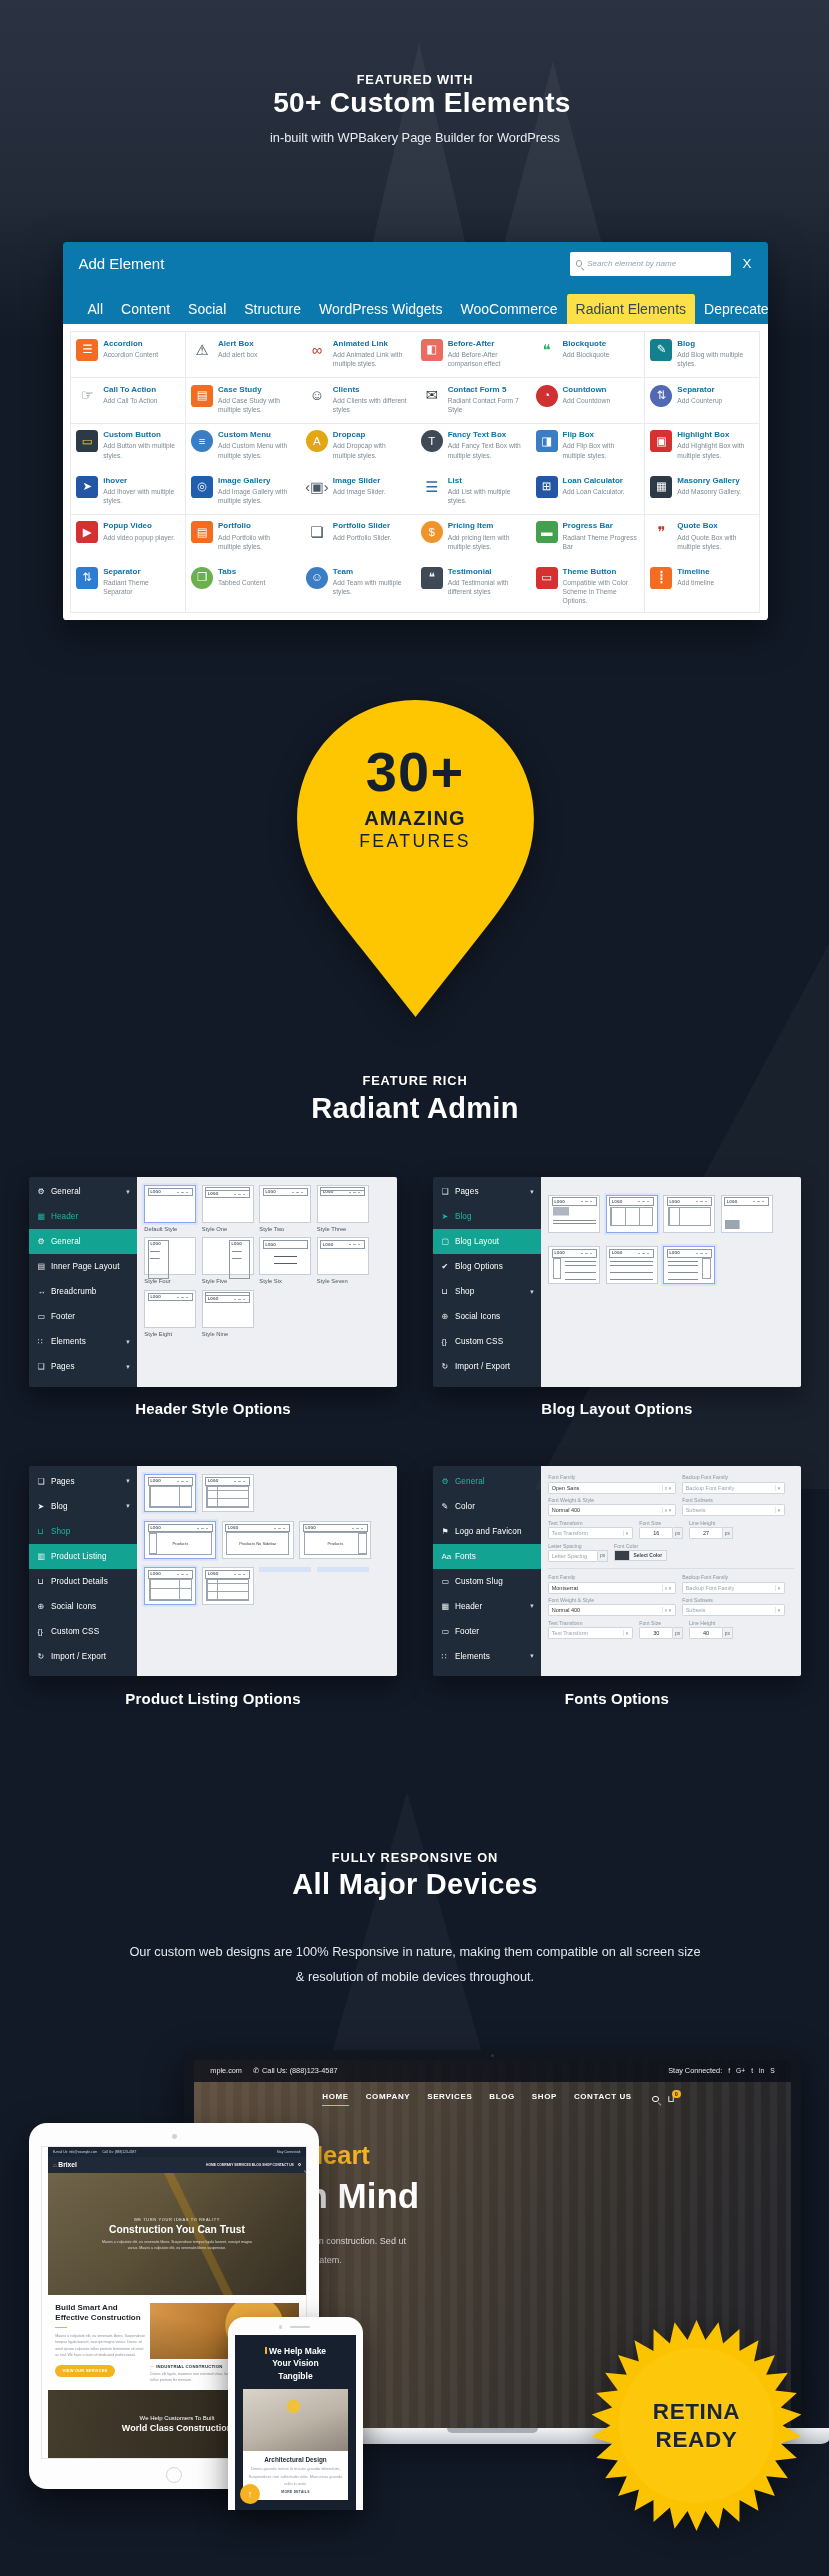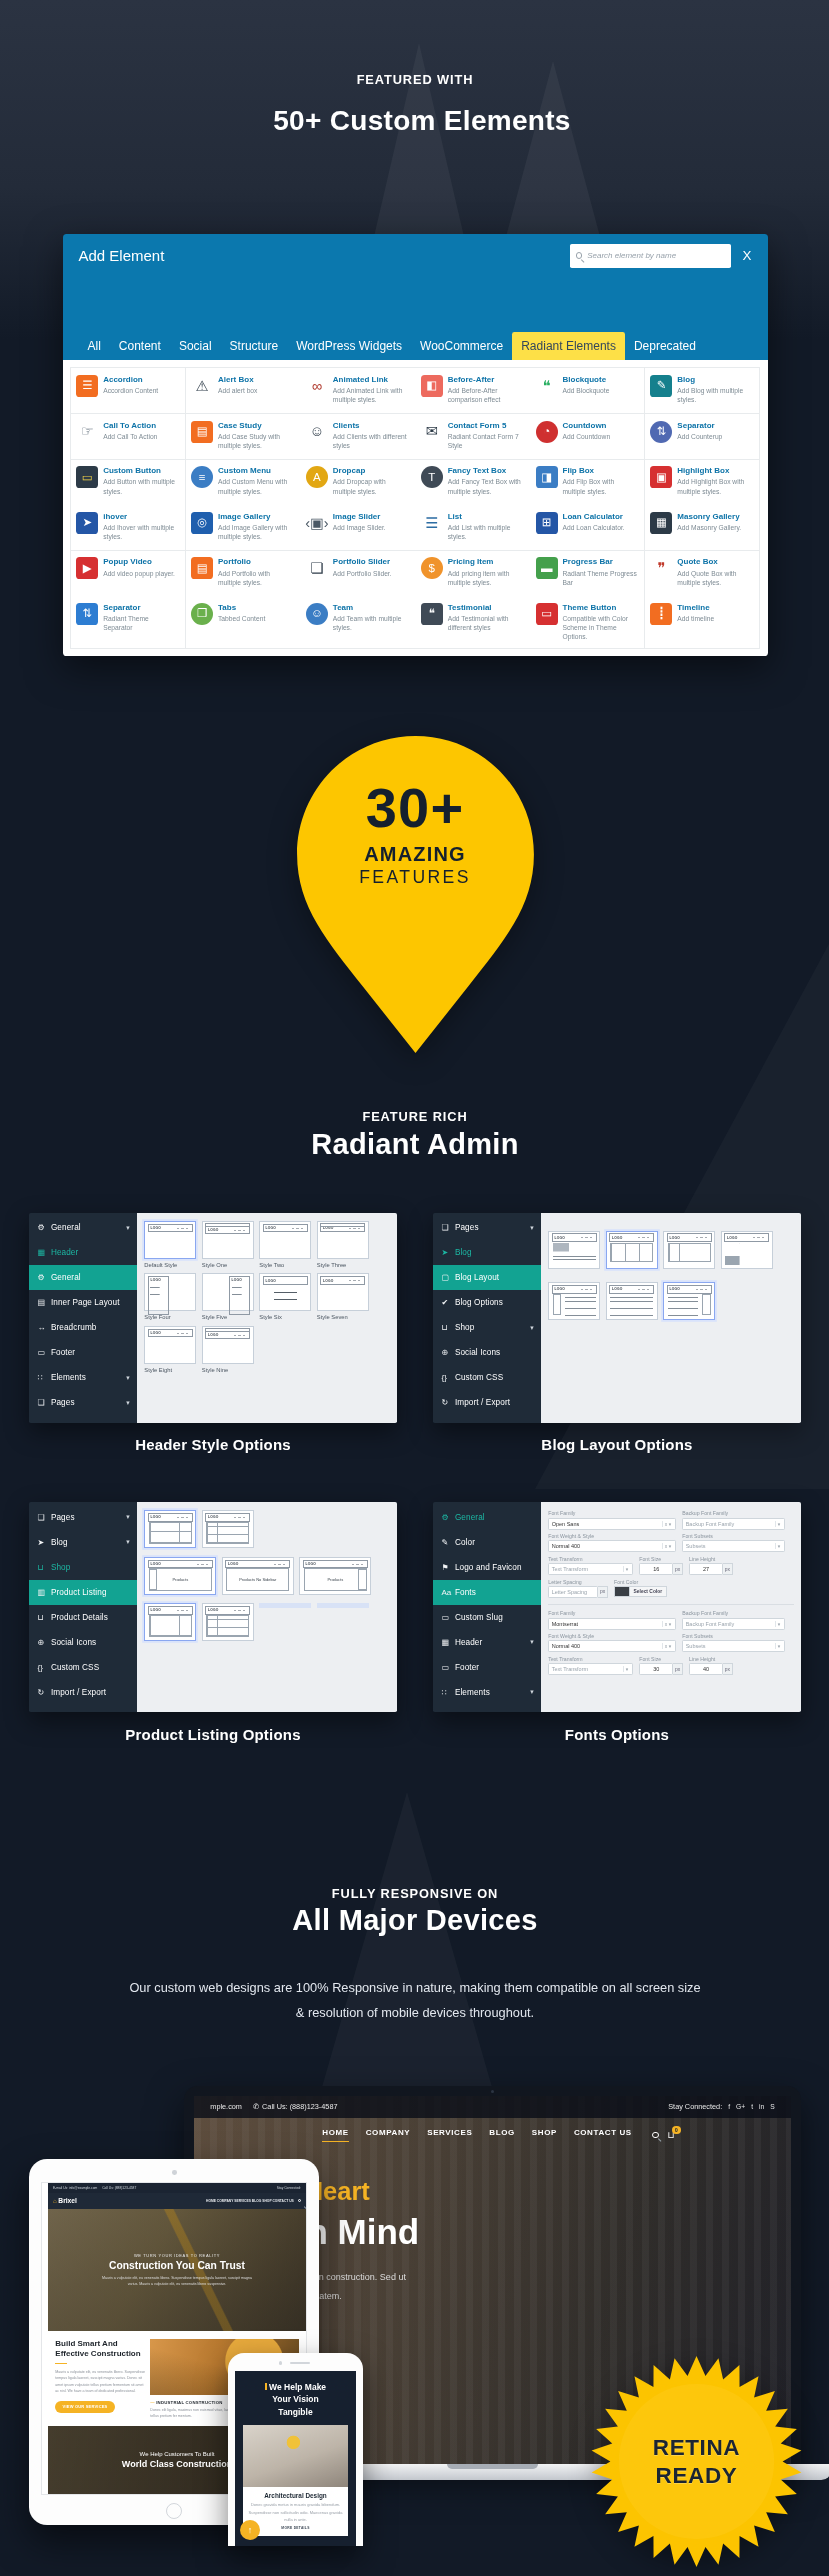--- a/index.html
+++ b/index.html
@@ -16,37 +16,37 @@
   .wm { position:absolute; opacity:.05; background:#fff; }
   .wm.tri1 { left:340px; top:43px;  width:158px; height:340px; clip-path:polygon(50% 0,100% 100%,0 100%); }
   .wm.tri2 { left:462px; top:61px; width:182px; height:340px; clip-path:polygon(50% 0,100% 100%,0 100%); }
   .wm.tri3 { left:316px; top:1792px; width:182px; height:316px; clip-path:polygon(50% 0,100% 100%,0 100%); opacity:.04;}
   .wm.tri4 { left:535px; top:942px; width:295px; height:547px; clip-path:polygon(100% 0,100% 100%,0 100%); opacity:.03;}
   
   .kicker { text-align:center; color:#fff; font-size:12.8px; font-weight:700; letter-spacing:0.9px; }
   .h1 { text-align:center; color:#fff; font-size:28px; font-weight:800; letter-spacing:0.3px; }
   .sub { text-align:center; color:#e9edf3; font-size:12.8px; font-weight:400; }
   .hero-head { position:relative; padding-top:72px; }
-  .hero-head .h1 { margin-top:18px;padding-left:14px; }
+  .hero-head .h1 { margin-top:0;padding-left:14px; }
   .hero-head .sub { margin-top:11px; }
   
   .modal { position:relative; width:705px; margin:97px auto 0; border-radius:3.6px; overflow:hidden;
     box-shadow:0 12px 36px rgba(0,0,0,.5); }
   .modal-head { background:#0b78ae; height:43px; display:flex; align-items:center; padding:0 16px; }
   .modal-title { color:#fff; font-size:15px; font-weight:300; flex:1; }
   .search-box { width:161px; height:24px; background:#fff; border-radius:1.8px; display:flex; align-items:center; padding:0 6px; }
   .search-box input { border:none; outline:none; flex:1; font-size:8px; font-style:italic; color:#333;
     font-family:"Liberation Sans",sans-serif; margin-left:4.9px; }
   .search-box input::placeholder { color:#98a2ab; }
   .mag { position:relative; width:6.7px; height:6.7px; border:1.2px solid #98a2ab; border-radius:50%; flex:none; }
   .mag::after { content:""; position:absolute; width:1.2px; height:3.6px; background:#98a2ab;
     left:5.5px; top:5.5px; transform:rotate(-45deg); }
   .modal-close { color:#fff; font-size:13.4px; font-weight:300; margin-left:12px; cursor:pointer; }
   .tabbar { background:#0b78ae; padding:8.5px 16px 0; display:flex; }
-  .tab { color:#fff; font-size:12px; padding:7.3px 9px; cursor:pointer; white-space:nowrap;margin-top:46px; }
+  .tab { color:#fff; font-size:14px; padding:7.3px 9px; cursor:pointer; white-space:nowrap; }
   .tab.active { background:#fde047; color:#33475b; font-weight:400; border-radius:2.4px 2.4px 0 0; }
   .modal-body { background:#fff; padding:7.3px; }
   .el-grid { display:grid; grid-template-columns:repeat(6,1fr); gap:0.6px; background:#e8ebed; border:0.6px solid #e8ebed; }
   .el-cell { background:#fff; min-height:45px; padding:6.7px 5.5px; display:flex; gap:4.9px; cursor:pointer; }
   .el-tile { flex:none; width:22px; height:22px; border-radius:3.6px; display:flex; align-items:center; justify-content:center;
     color:#fff; font-size:11.5px; line-height:1; }
   .el-tile.round { border-radius:50%; }
   .el-tile.line { background:transparent !important; color:#31404e; font-size:14.6px; }
   .el-txt { min-width:0; }
   .el-name { color:#0d73a8; font-size:8px; font-weight:700; line-height:1.25; }
@@ -257,20 +257,21 @@
 
 <div class="bg-top"></div>
 <div class="wm tri1"></div>
 <div class="wm tri2"></div>
 <div class="wm tri3"></div>
 <div class="wm tri4"></div>
 
 <div class="hero-head">
   <div class="kicker">FEATURED WITH</div>
   <div class="h1">50+ Custom Elements</div>
+  <div class="sub">in-built with WPBakery Page Builder for WordPress</div>
 </div>
 
 <div class="modal">
   <div class="modal-head">
     <div class="modal-title">Add Element</div>
     <div class="search-box">
       <span class="mag"></span>
       <input placeholder="Search element by name" style="">
     </div>
     <div class="modal-close">X</div>

